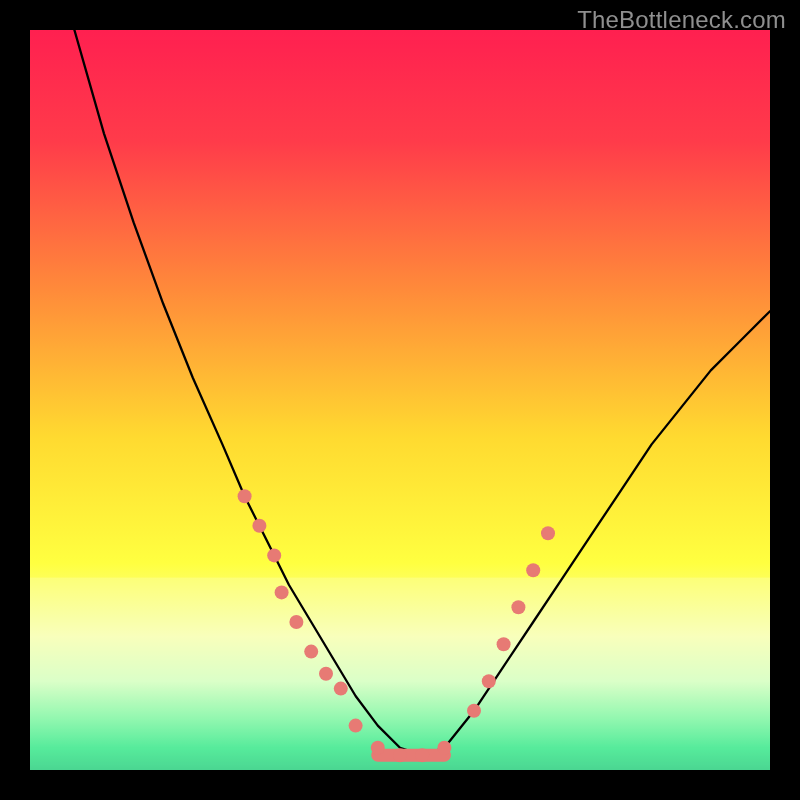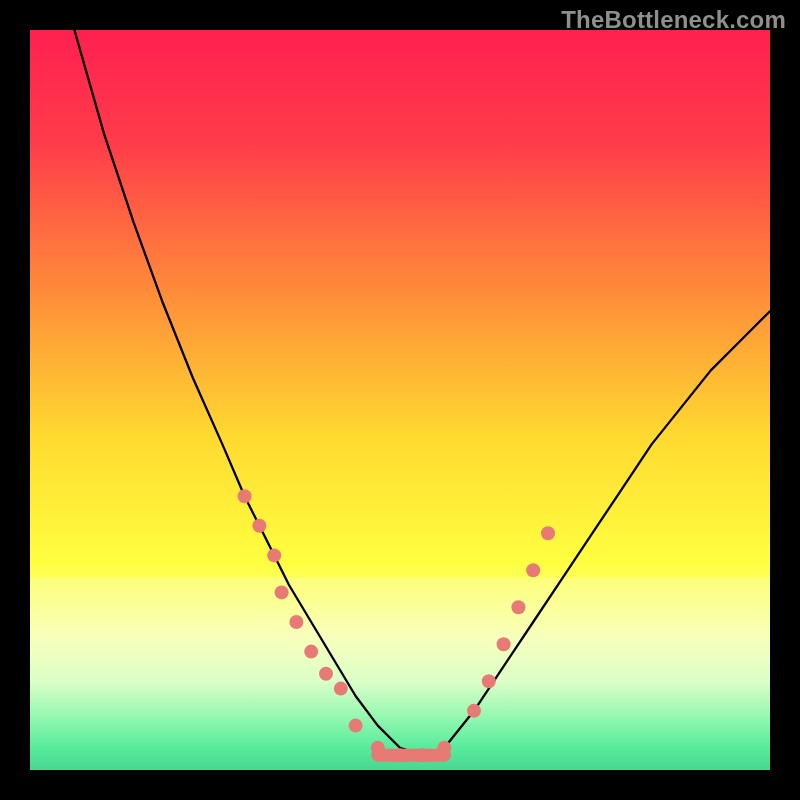--- a/index.html
+++ b/index.html
@@ -27,21 +27,21 @@
   }
   .watermark {
     position: absolute;
     top: 6px;
     right: 14px;
     font-family: Arial, Helvetica, sans-serif;
     font-size: 24px;
     color: #8f8f8f;
     letter-spacing: 0.2px;
     pointer-events: none;
-    font-weight: 700;
+    font-weight: 400;
   }
   svg { display: block; }
 </style>
 </head>
 <body>
 
 <div class="frame">
   <div class="plot">
     <svg id="chart-svg" viewBox="0 0 740 740" width="740" height="740">
         <defs>

